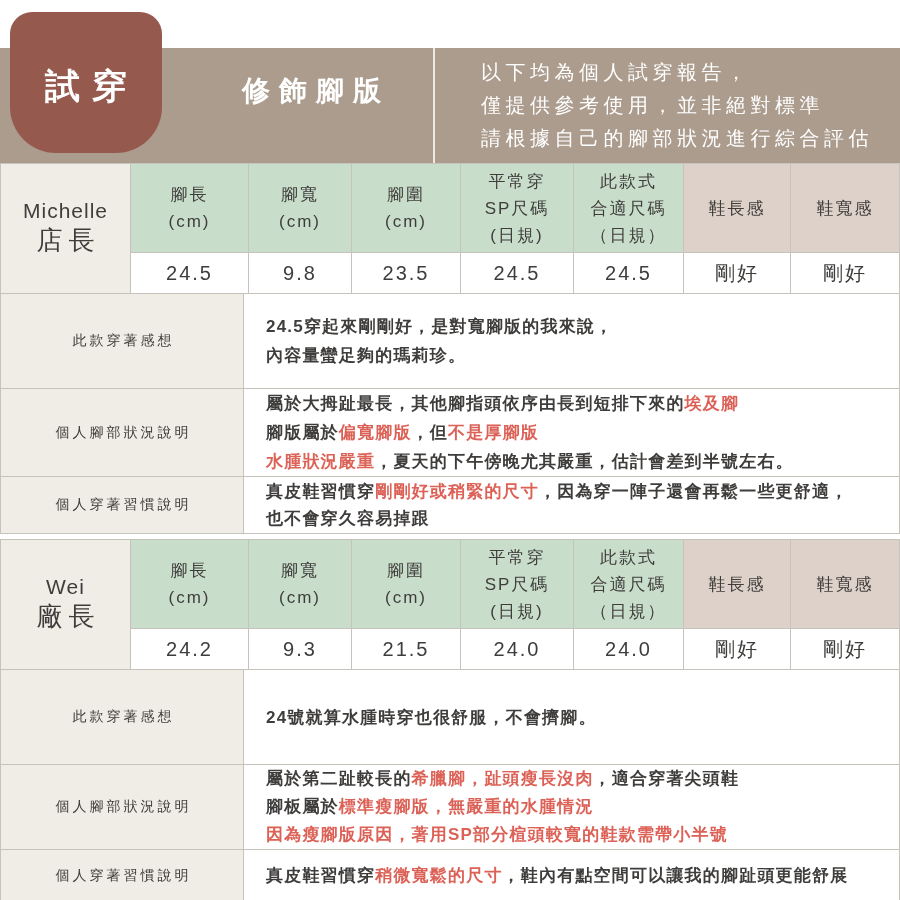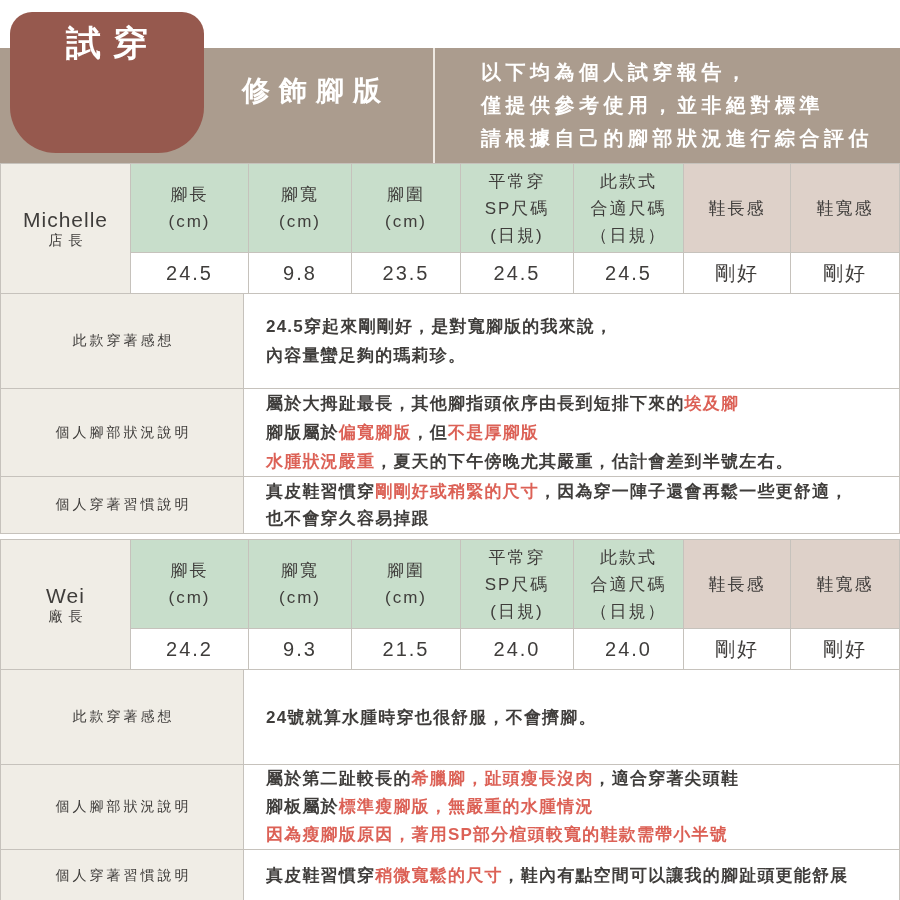--- a/index.html
+++ b/index.html
@@ -7,43 +7,43 @@
     --cream:#f0ede6; --red:#dc6156; --border:#c6c2bc; --text:#3f3d3b; --white:#ffffff;
   }
   *{box-sizing:border-box;margin:0;padding:0;}
   html,body{background:#fff;}
   .page{width:900px;height:900px;position:relative;background:#fff;overflow:hidden;
         color:var(--text);font-family:"Liberation Sans","DejaVu Sans",sans-serif;}
 
   
   .hero{position:relative;width:900px;height:163px;background:#fff;}
   .hero-bar{position:absolute;left:0;top:48px;width:900px;height:115px;background:var(--bar);}
-  .badge{position:absolute;left:10px;top:12px;width:194px;height:141px;background:var(--badge);
-         border-radius:22px 22px 46px 46px;display:flex;flex-direction:row;
+  .badge{position:absolute;left:10px;top:12px;width:152px;height:141px;background:var(--badge);
+         border-radius:22px 22px 46px 46px;display:flex;flex-direction:row;align-items:center;
          justify-content:center;padding-top:6px;z-index:2;}
   .badge-line{color:#fff;font-size:35px;font-weight:bold;letter-spacing:12px;text-indent:12px;
               line-height:49px;}
   .product-title{position:absolute;left:242px;top:74px;z-index:2;}
   .product-title div{color:#fff;font-size:28px;font-weight:bold;letter-spacing:9px;line-height:34px;}
   .hero-divider{position:absolute;left:433px;top:48px;width:2px;height:115px;background:#eee9e2;z-index:2;}
   .notice{position:absolute;left:481px;top:48px;height:115px;display:flex;flex-direction:column;
           justify-content:center;z-index:2;}
-  .notice div{color:#fff;font-size:20px;letter-spacing:4.5px;line-height:33px;font-weight:bold;}
+  .notice div{color:#fff;font-size:20px;letter-spacing:4.5px;line-height:33px;}
 
   
   .report{width:900px;border-left:1px solid var(--border);border-right:1px solid var(--border);}
   .spec-grid{display:grid;width:898px;
      grid-template-columns:130px 118px 103px 109px 113px 110px 107px 108px;
      grid-template-rows:89px 41px;border-top:1px solid var(--border);}
   .cell{border-right:1px solid var(--border);border-bottom:1px solid var(--border);
         display:flex;flex-direction:column;align-items:center;justify-content:center;background:#fff;}
   .cell:nth-child(8),.cell.last{border-right:none;}
   .name-cell{grid-row:1/3;grid-column:1;background:var(--cream);}
   .person-name{font-size:21px;letter-spacing:1px;}
-  .person-title{font-size:14px;letter-spacing:6px;text-indent:6px;}
+  .person-title{font-size:26px;letter-spacing:6px;text-indent:6px;}
   .head{font-size:17px;letter-spacing:2px;line-height:27px;text-align:center;}
   .head.green{background:var(--green);}
   .head.tan{background:var(--tan);}
   .val{font-size:20px;letter-spacing:2px;background:#fff;}
 
   
   .note-row{display:flex;border-bottom:1px solid var(--border);width:898px;}
   .note-label{width:243px;flex:0 0 243px;background:var(--cream);border-right:1px solid var(--border);
               display:flex;align-items:center;justify-content:center;font-size:14px;letter-spacing:3px;
               text-indent:3px;text-align:center;}

